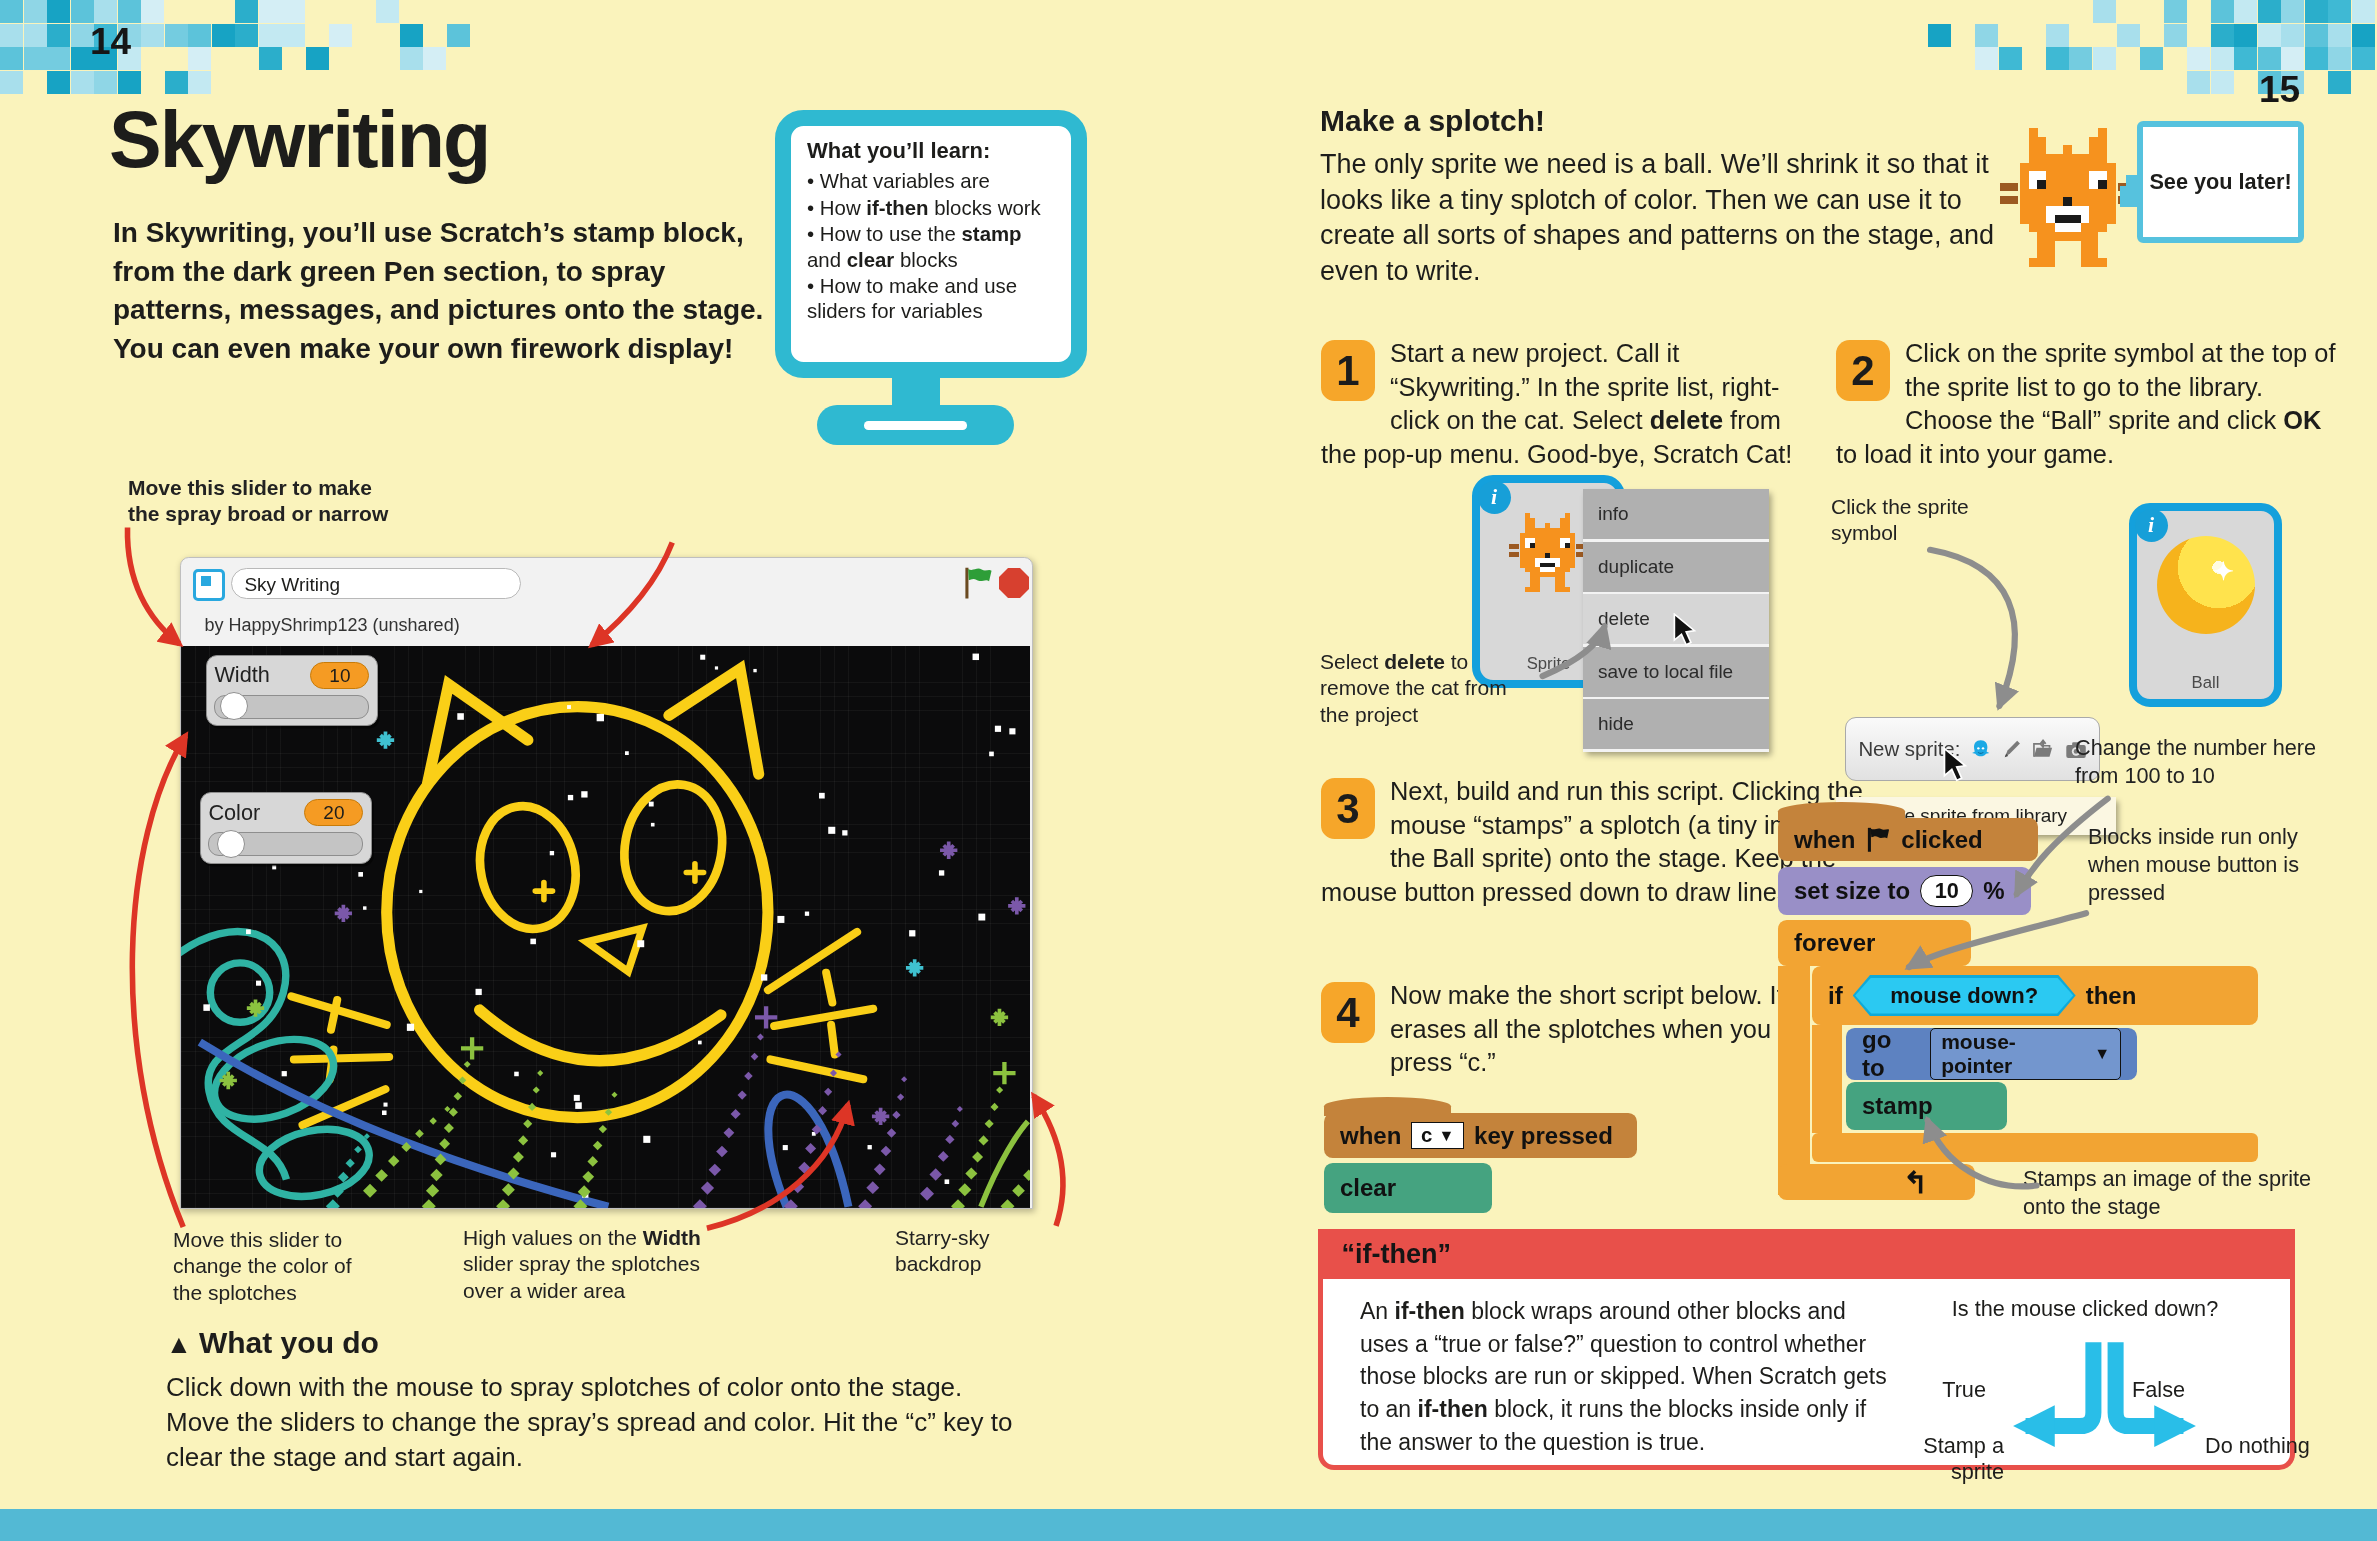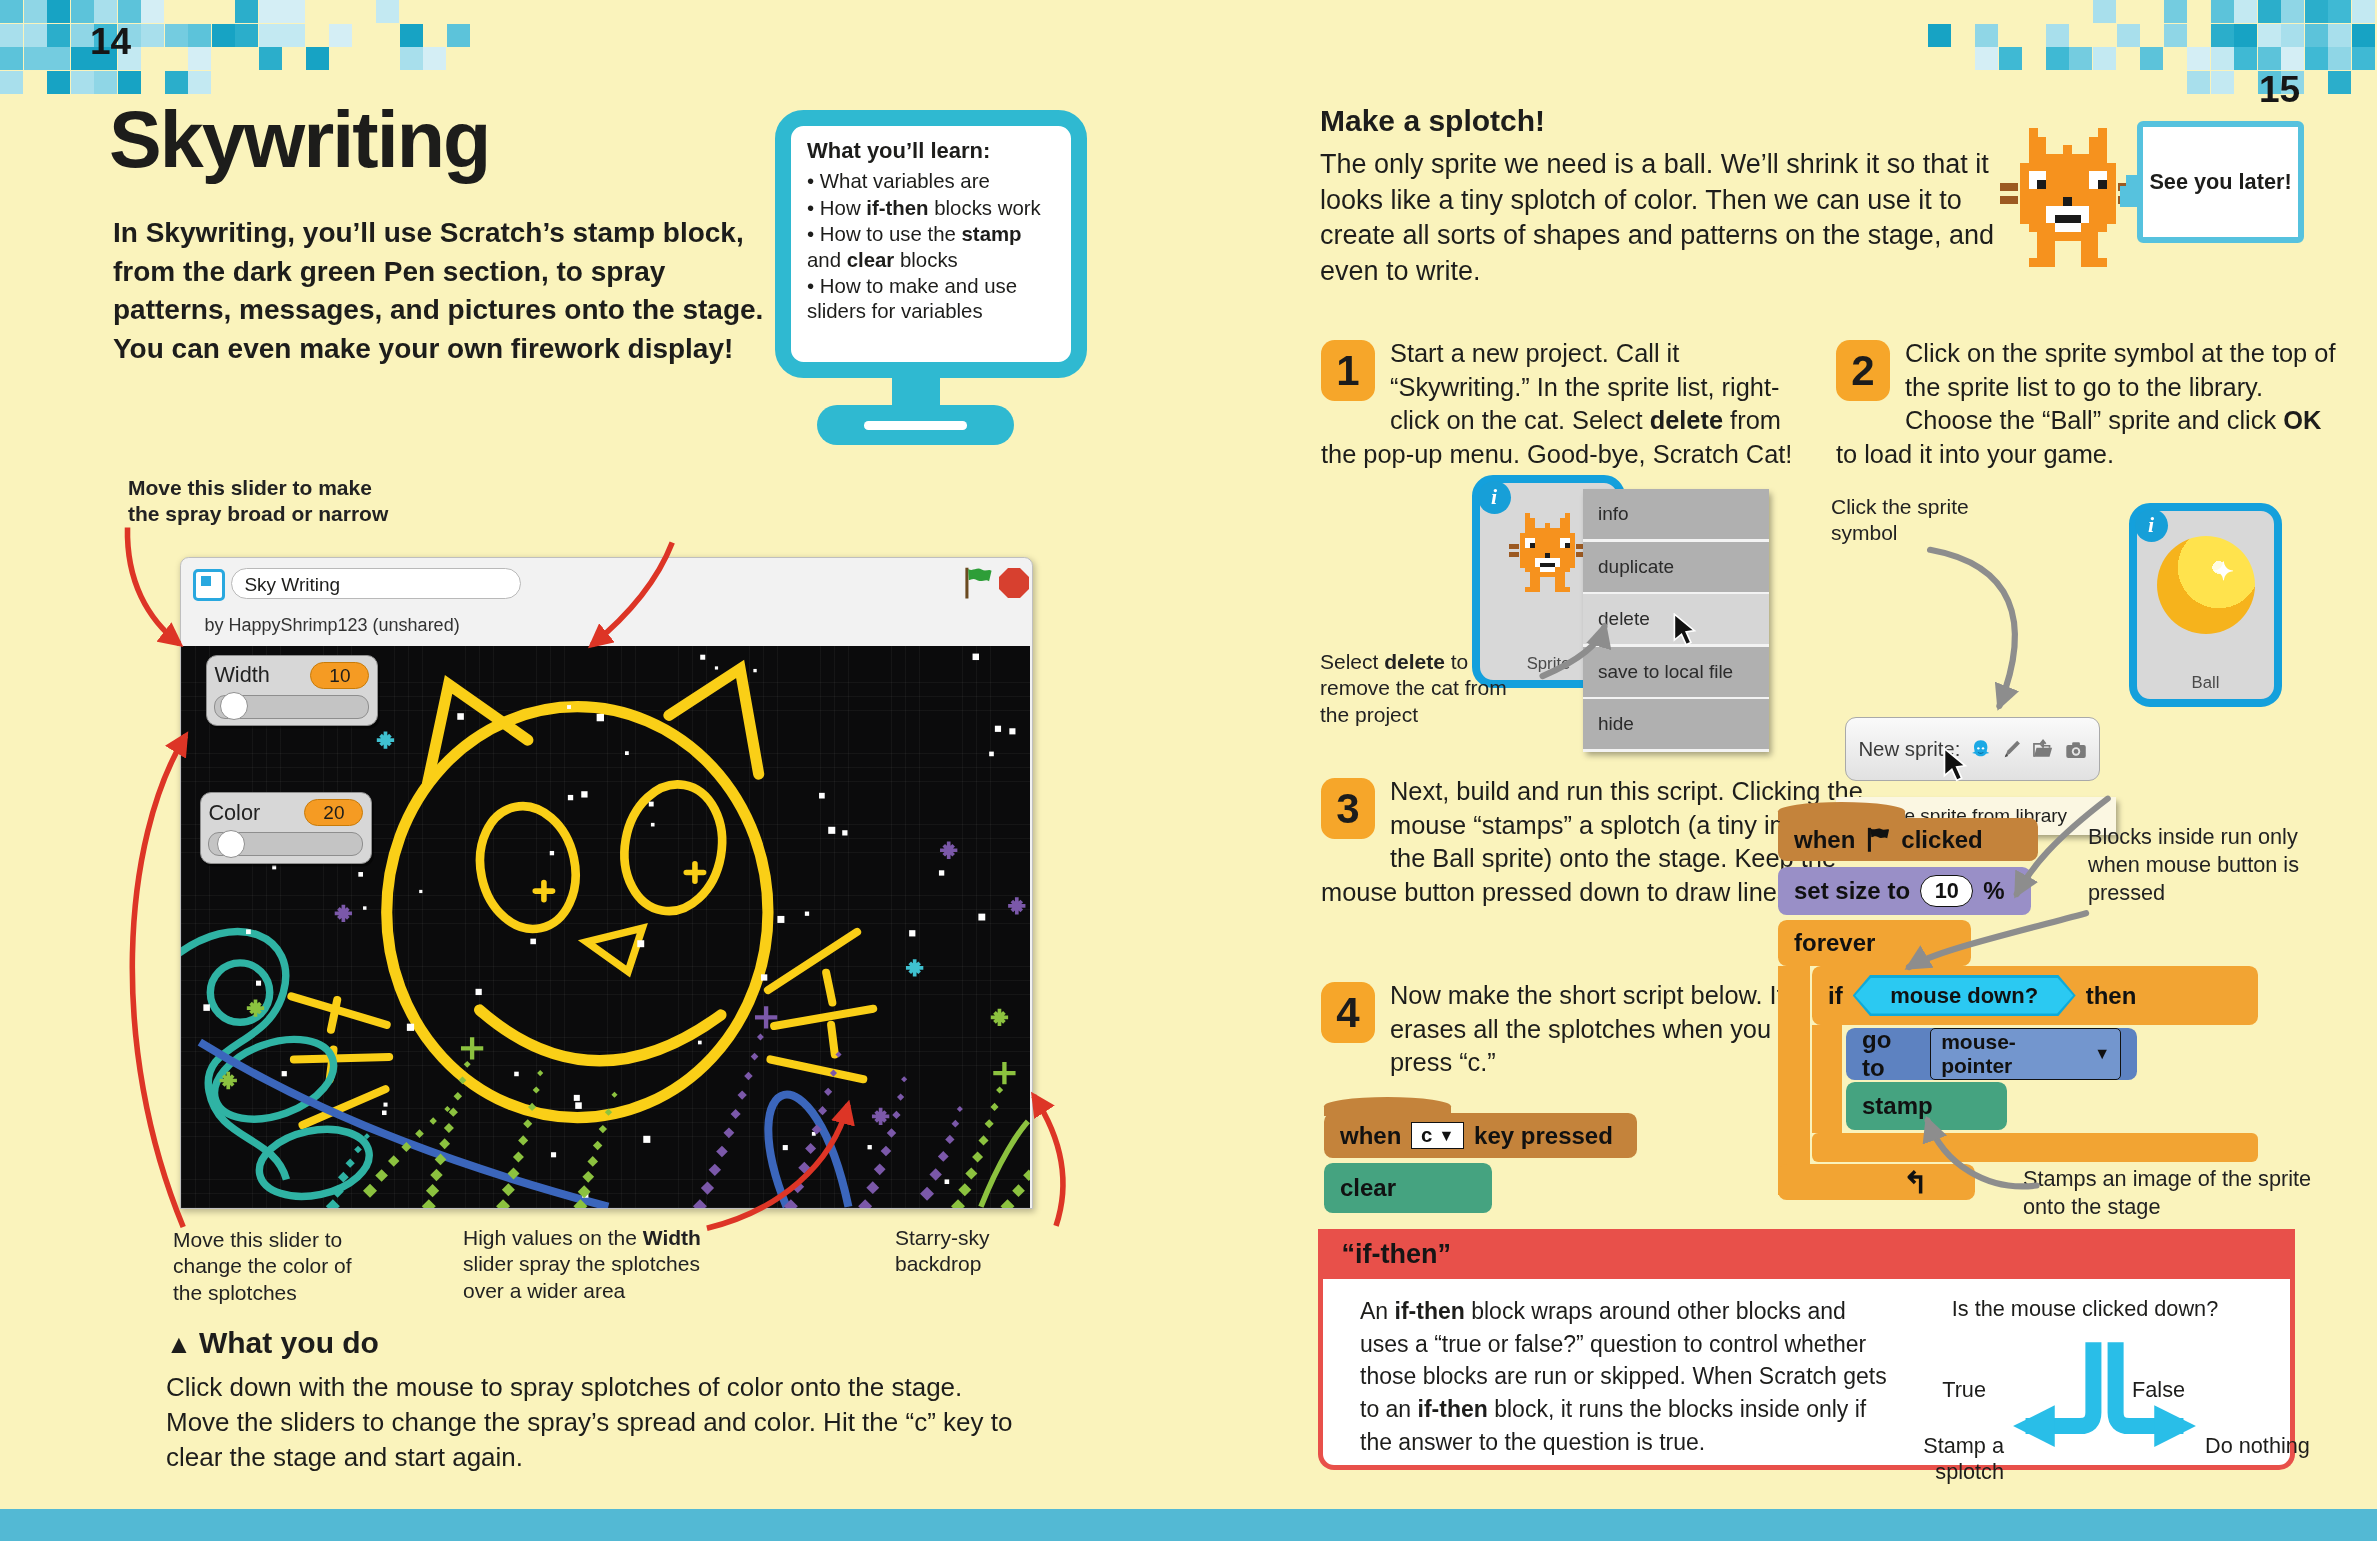--- a/index.html
+++ b/index.html
@@ -807,20 +807,21 @@
   </svg>
   <div class="abs tooltip">Choose sprite from library</div>
 
   <div class="card" style="left:2129px;top:503px;width:137px;height:188px;">
     <div class="icircle">i</div>
     <div class="ball"></div>
     <div class="ball-spark">✦</div>
     <div class="card-label">Ball</div>
   </div>
 
+  <div class="anno" style="left:2075px;top:734px;width:285px;">Change the number here from 100 to 10</div>
   <div class="anno" style="left:2088px;top:823px;width:266px;">Blocks inside run only when mouse button is pressed</div>
   <div class="anno" style="left:2023px;top:1165px;width:334px;">Stamps an image of the sprite onto the stage</div>
 
   <div class="blk hat bg-ev" style="left:1778px;top:818px;width:260px;height:43px;">
     <span>when</span>
     <svg width="26" height="27" viewBox="0 0 42 44">
       <path d="M7 42 V3" stroke="#111" stroke-width="5"></path>
       <path d="M9 4 C 15 8,20 2,26 5 C 31 8,36 4,39 6 L 36 20 C 31 16,27 22,21 18 C 16 15,12 19,10 18 Z" fill="#111"></path>
     </svg>
     <span>clicked</span>
@@ -880,21 +881,21 @@
         <defs>
           <marker id="mcy" viewBox="0 0 10 10" refX="7" refY="5" markerWidth="2.6" markerHeight="2.6" orient="auto">
               <path d="M0 0 L10 5 L0 10 Z" fill="#29BEE8"></path>
             </marker>
         </defs>
         <path d="M152 2 V116 Q152 138 130 138 H42" stroke="#29BEE8" stroke-width="26" fill="none" marker-end="url(#mcy)"></path>
         <path d="M188 2 V116 Q188 138 210 138 H298" stroke="#29BEE8" stroke-width="26" fill="none" marker-end="url(#mcy)"></path>
       </svg>
       <div class="diag-lbl" style="left:576px;top:98px;width:87px;text-align:right;">True</div>
       <div class="diag-lbl" style="left:809px;top:98px;width:99px;">False</div>
-      <div class="diag-lbl" style="left:570px;top:154px;width:111px;text-align:right;">Stamp a splotch</div>
+      <div class="diag-lbl" style="left:570px;top:154px;width:111px;text-align:right;">Stamp a sprite</div>
       <div class="diag-lbl" style="left:882px;top:154px;width:111px;">Do nothing</div>
     </div>
   </div>
 
   <svg id="arrow-layer" width="2377" height="1541" viewBox="0 0 3840 2489">
     <defs>
       <marker id="mred" viewBox="0 0 10 10" refX="8" refY="5" markerWidth="4.4" markerHeight="4.4" orient="auto">
           <path d="M0 0 L10 5 L0 10 Z" fill="#DD3526"></path>
         </marker>
       <marker id="mgray" viewBox="0 0 10 10" refX="8" refY="5" markerWidth="4.2" markerHeight="4.2" orient="auto">

